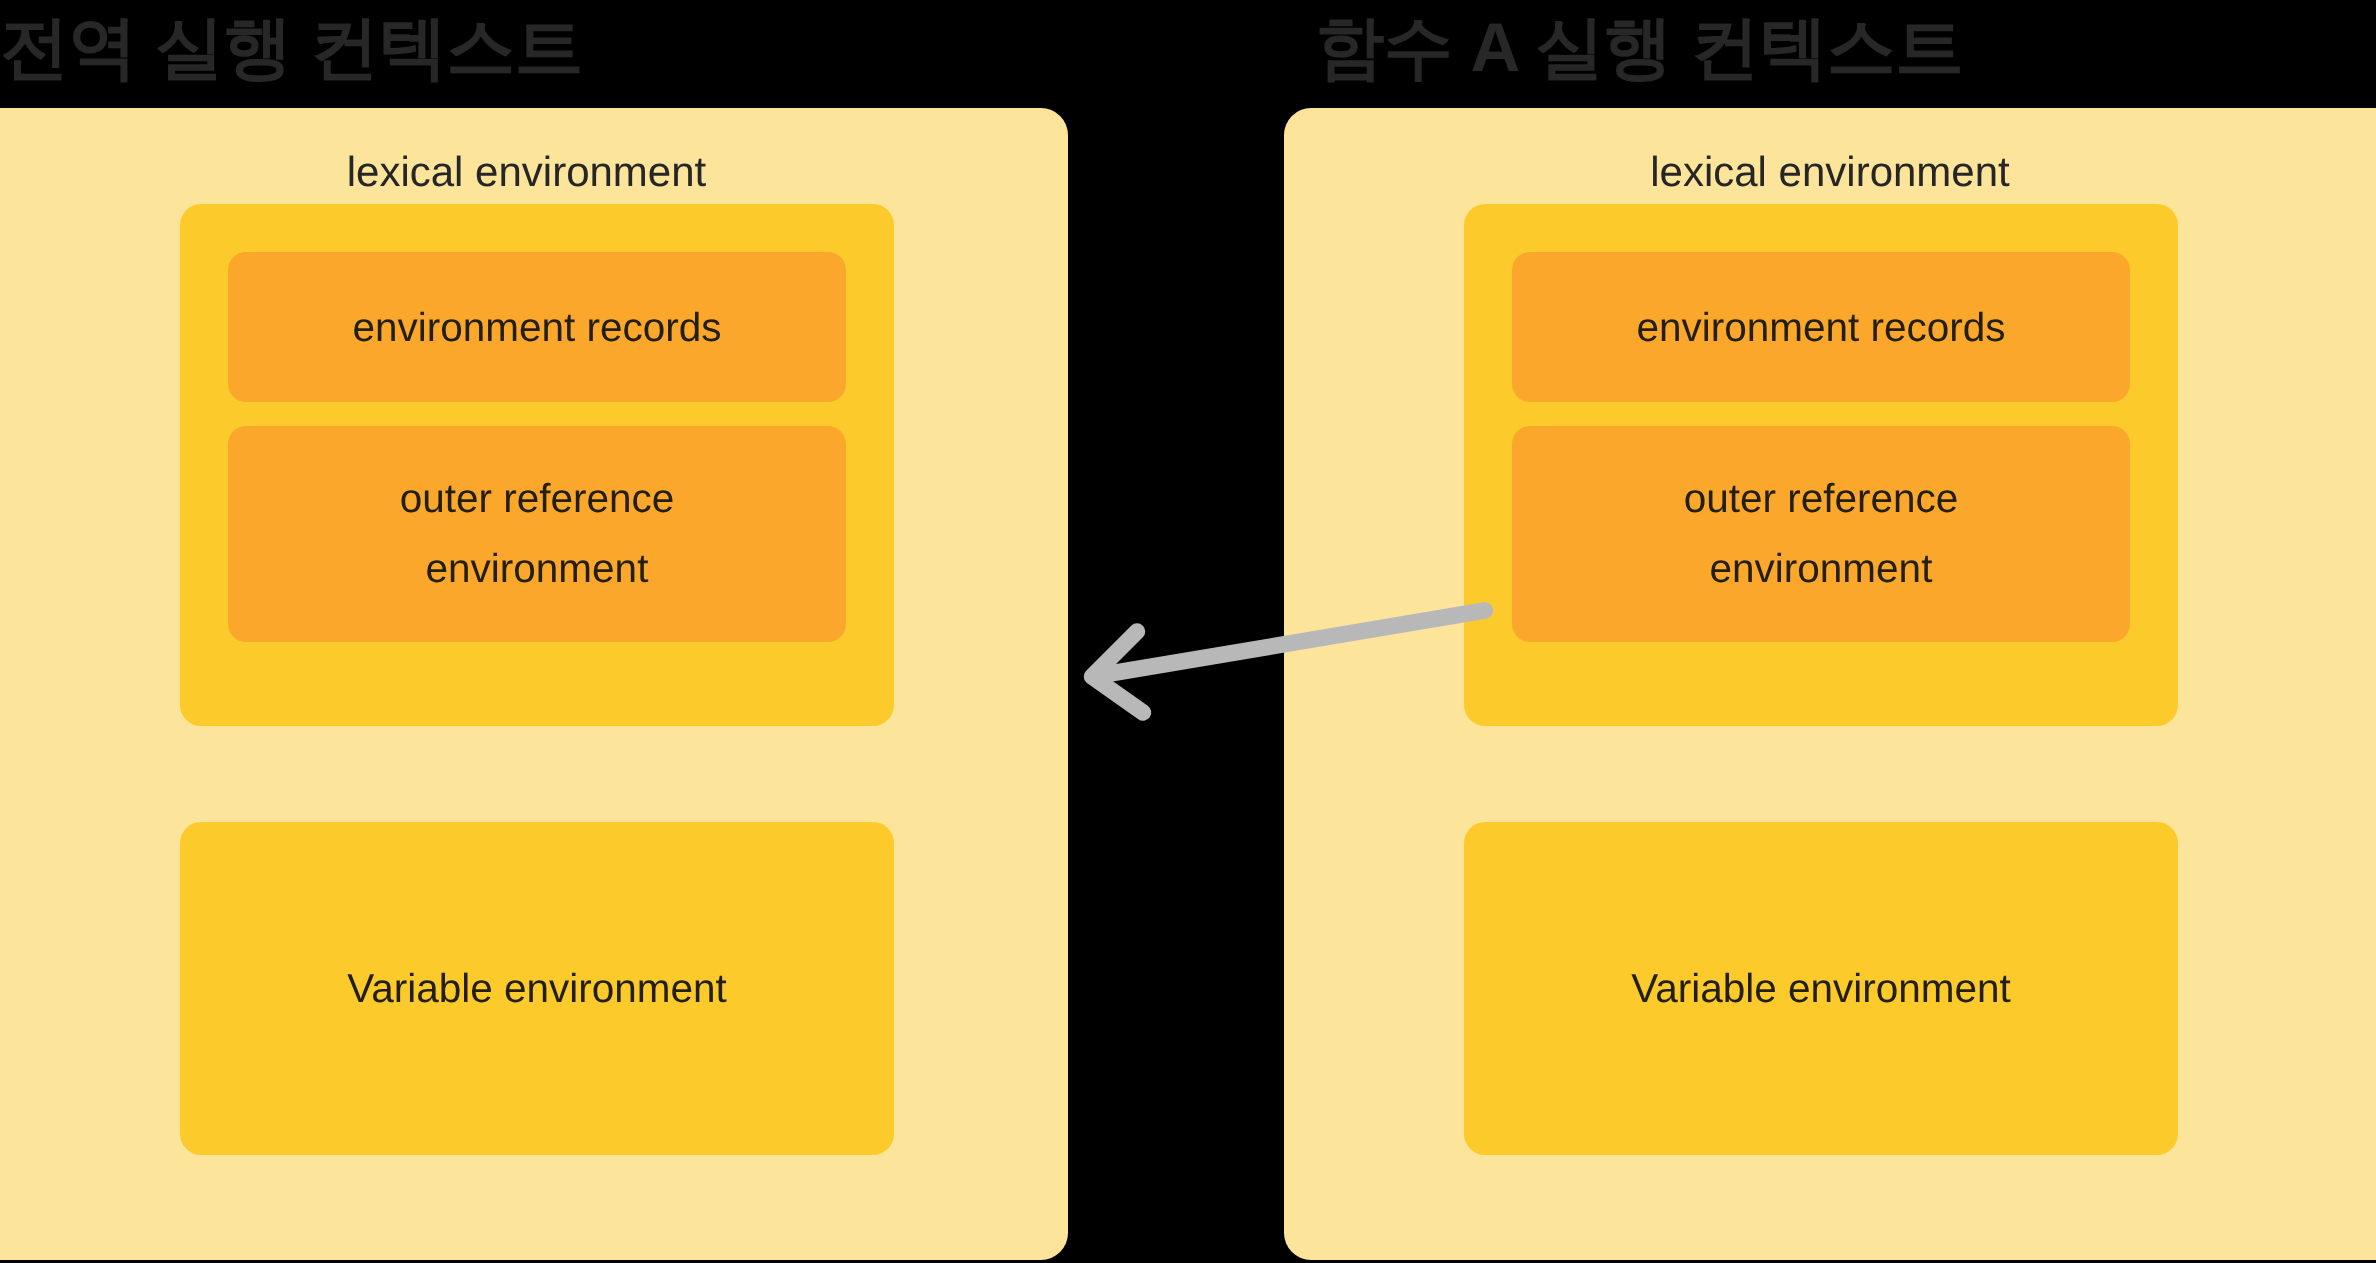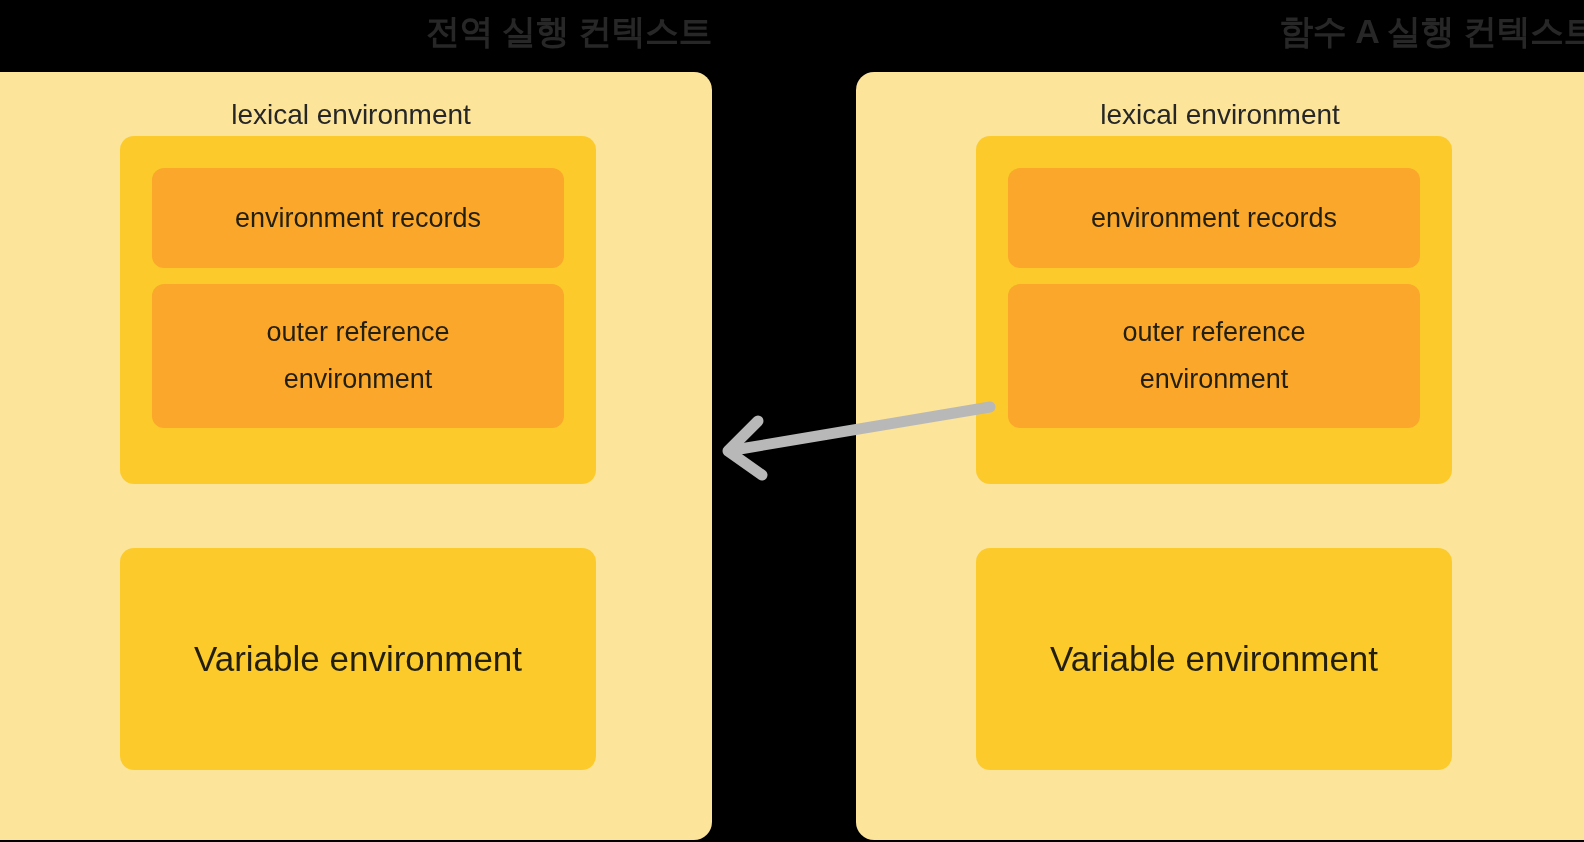--- a/index.html
+++ b/index.html
@@ -18,22 +18,22 @@
     position: relative;
     width: 1584px;
     height: 842px;
     background: #000000;
   }
 
   
   .ctx-title {
     position: absolute;
     top: 6px;
-    text-align: right;
-    font-size: 34px;
+    text-align: left;
+    font-size: 46px;
     font-weight: bold;
     color: #272727;
     letter-spacing: -0.5px;
     line-height: 50px;
     white-space: nowrap;
   }
   #title-global { left: 0px;   width: 712px; }
   #title-funcA  { left: 877px; width: 720px; }
 
   
@@ -106,21 +106,21 @@
     height: 222px;
     background: #FCCB2B;
     border-radius: 14px;
     display: flex;
     align-items: center;
     justify-content: center;
   }
   #panel-global .var-box { left: 130px; width: 476px; }
   #panel-funcA  .var-box { left: 120px; width: 476px; }
   .var-text {
-    font-size: 35px;
+    font-size: 27px;
     color: #231F0E;
   }
 
   
   #outer-ref-arrow {
     position: absolute;
     left: 700px;
     top: 380px;
     width: 320px;
     height: 120px;

